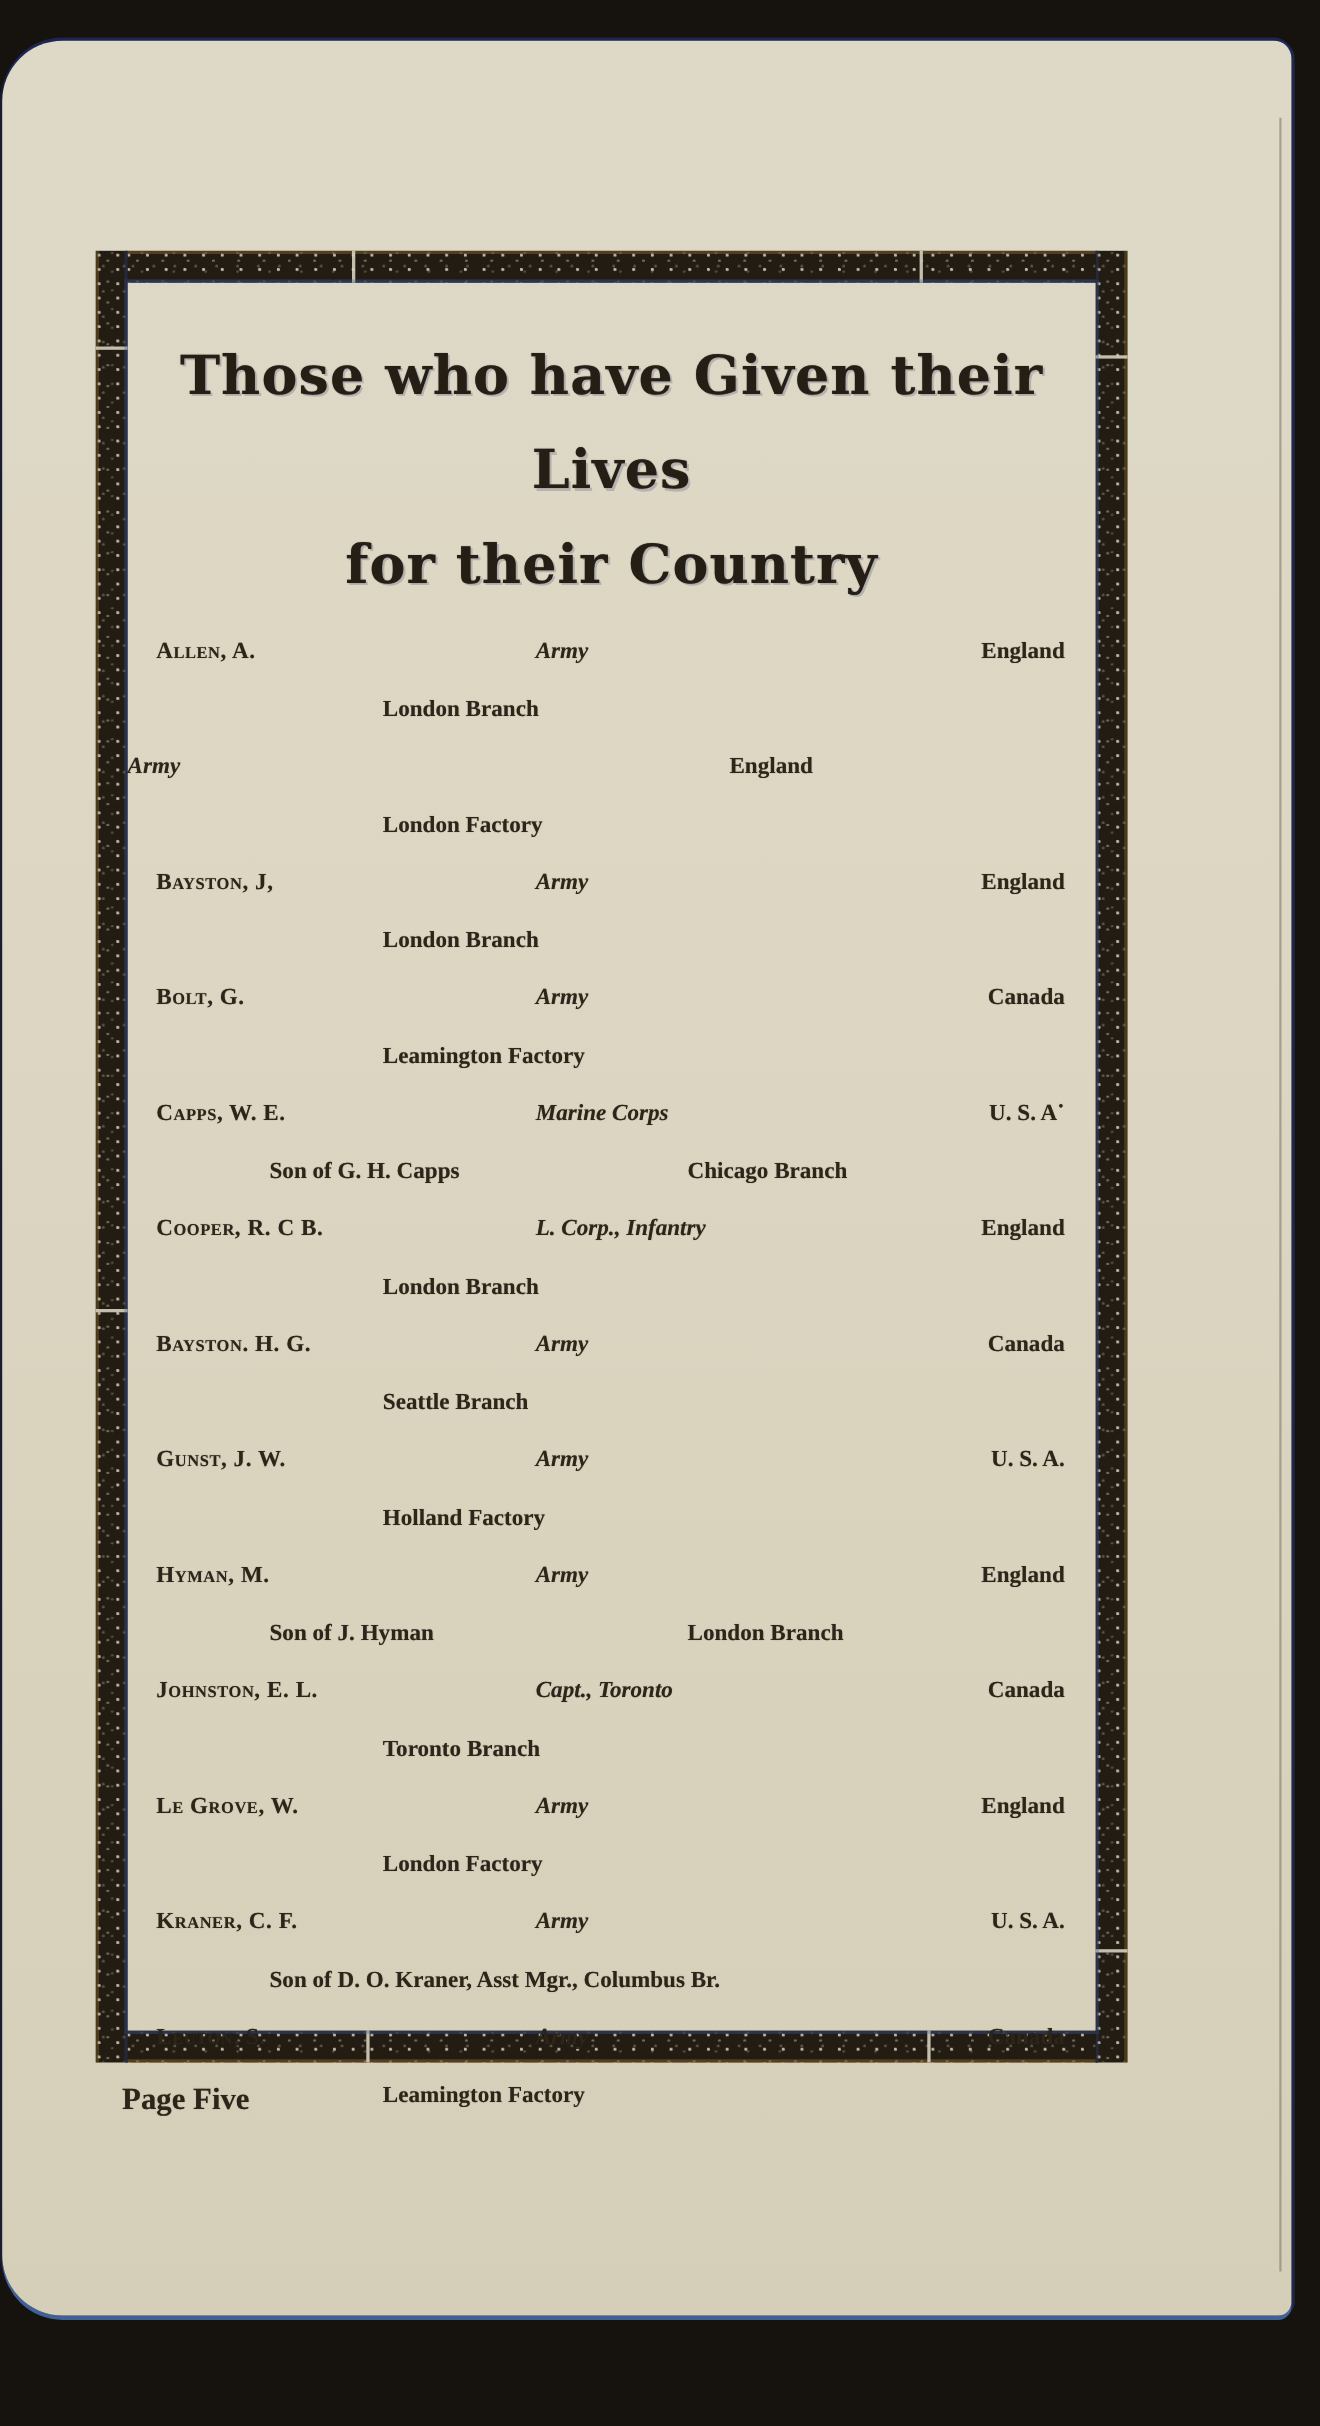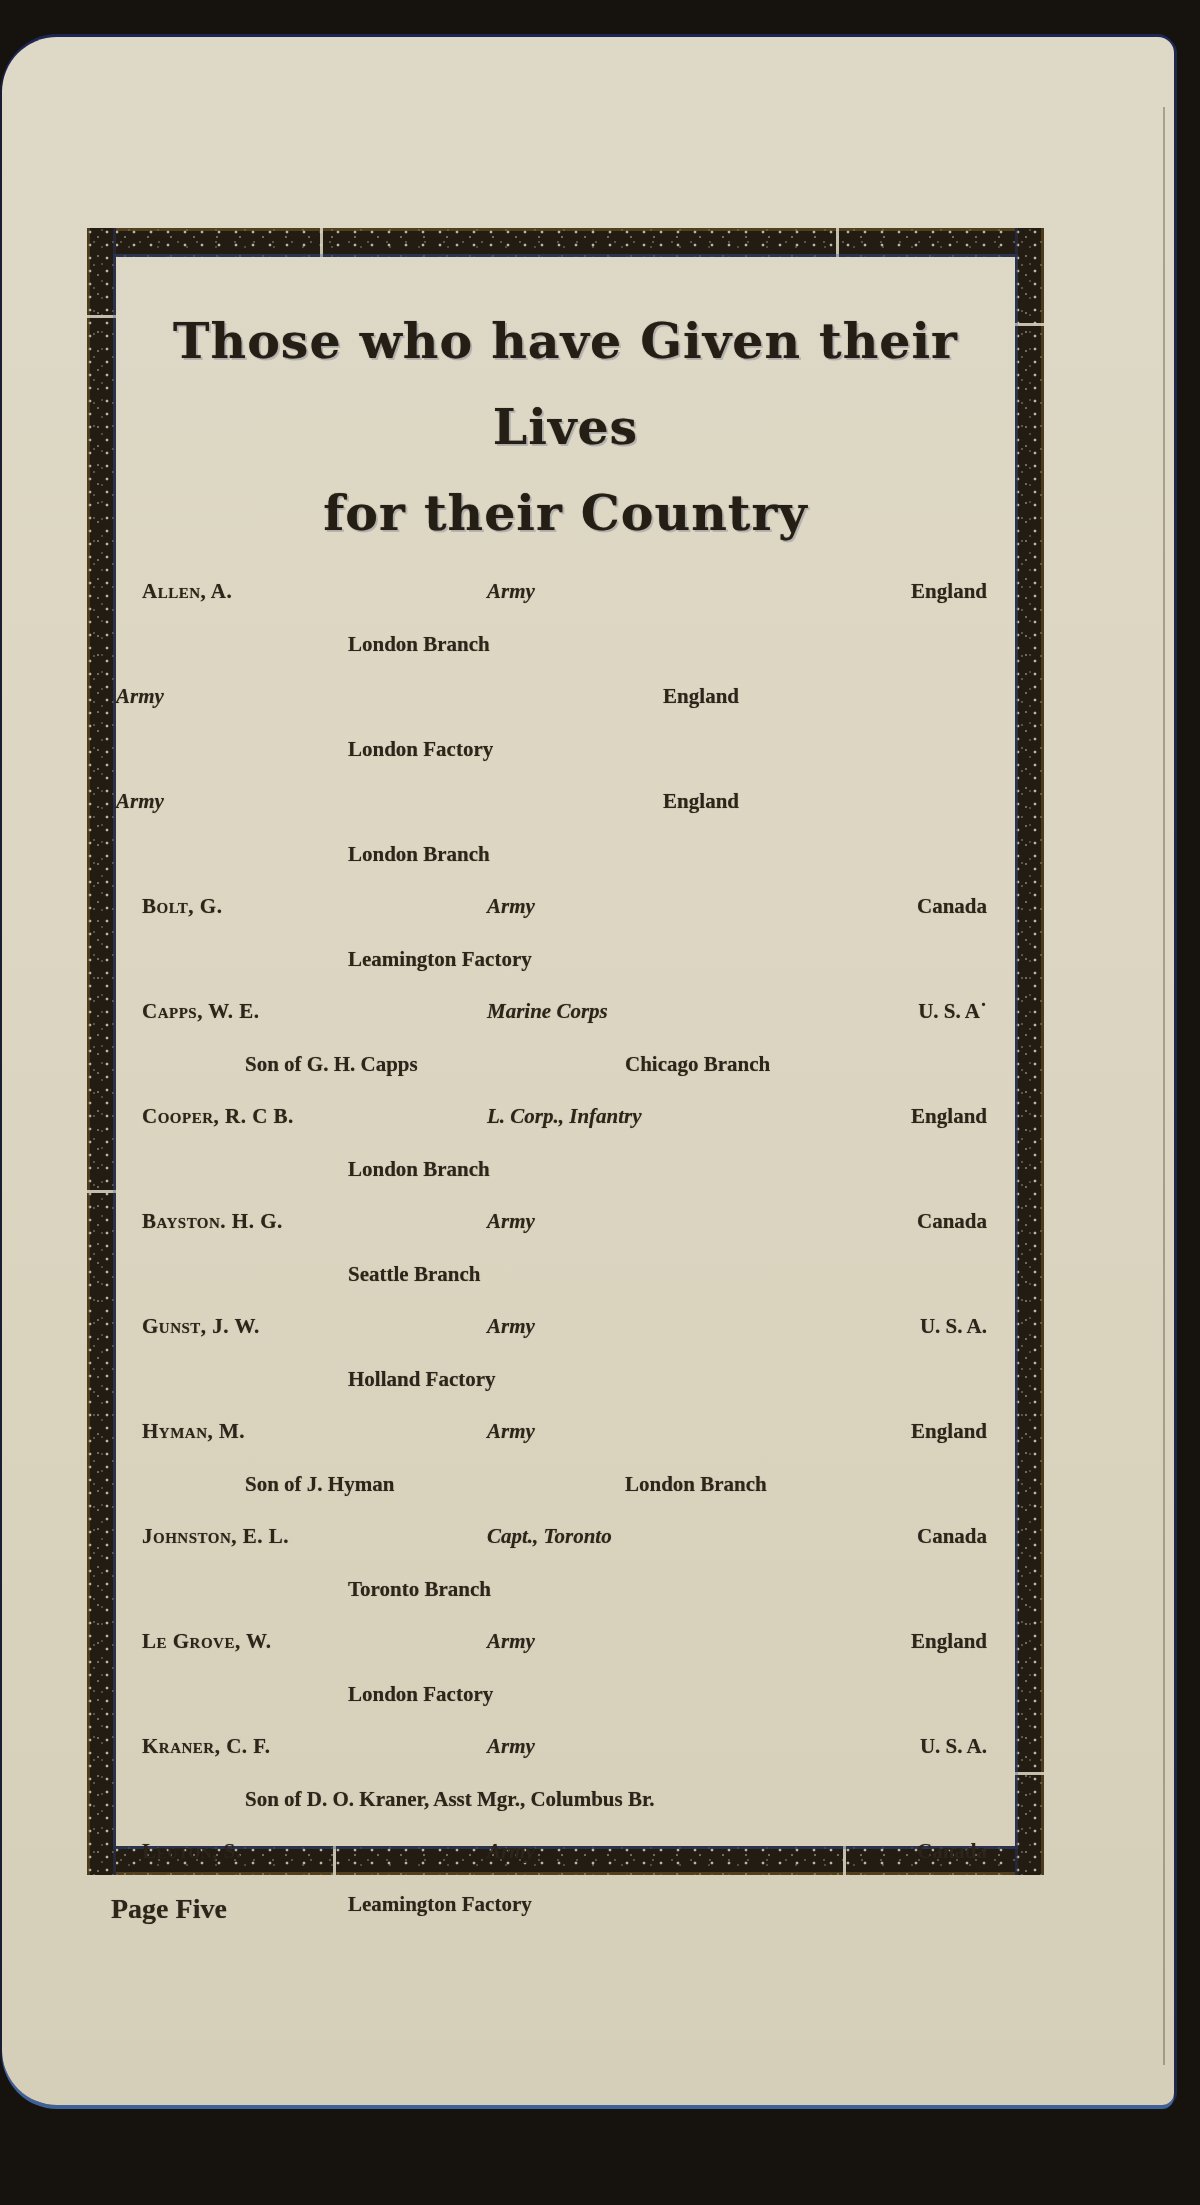--- a/index.html
+++ b/index.html
@@ -14,21 +14,21 @@
     background:linear-gradient(180deg,#ded9c7 0%,#dcd6c2 40%,#d8d2bd 78%,#d5cfba 100%);
     border-radius:55px 16px 12px 55px;
     box-shadow:0 -3px 0 rgba(32,44,110,.75), 0 4px 0 rgba(72,118,188,.8),
                3px 0 0 rgba(40,58,125,.55), -2px 0 0 rgba(32,44,110,.4);
   }
   .page-under-edge{
     position:absolute;top:70px;bottom:40px;right:9px;width:2px;
     background:rgba(100,92,76,.45);
   }
   
-  .frame{position:absolute;left:85px;top:191px;width:938px;height:1647px;padding-left:19px;}
+  .frame{position:absolute;left:85px;top:191px;width:938px;height:1647px;}
   .band{
     position:absolute;
     background-color:#221c13;
     background-image:
       radial-gradient(circle at 3px 4px, rgba(216,209,186,.85) 0 1.2px, transparent 1.7px),
       radial-gradient(circle at 11px 9px, rgba(180,172,150,.55) 0 1px, transparent 1.4px),
       radial-gradient(circle at 7px 14px, rgba(150,142,120,.5) 0 1.1px, transparent 1.5px),
       radial-gradient(circle at 15px 2px, rgba(125,117,98,.55) 0 1px, transparent 1.3px),
       radial-gradient(circle at 19px 11px, rgba(95,88,72,.6) 0 1.3px, transparent 1.8px);
     background-size:17px 13px,23px 19px,19px 23px,29px 17px,13px 27px;
@@ -120,20 +120,21 @@
       <span class="entry-country">England</span>
     </div>
     <div class="entry-line2">
       
       <span class="entry-branch">London Factory</span>
     </div>
   </div>
 
   <div class="entry">
     <div class="entry-line1">
+      <span class="entry-name">Bayston, J,</span>
       <span class="entry-service">Army</span>
       <span class="entry-country">England</span>
     </div>
     <div class="entry-line2">
       
       <span class="entry-branch">London Branch</span>
     </div>
   </div>
 
   <div class="entry">

